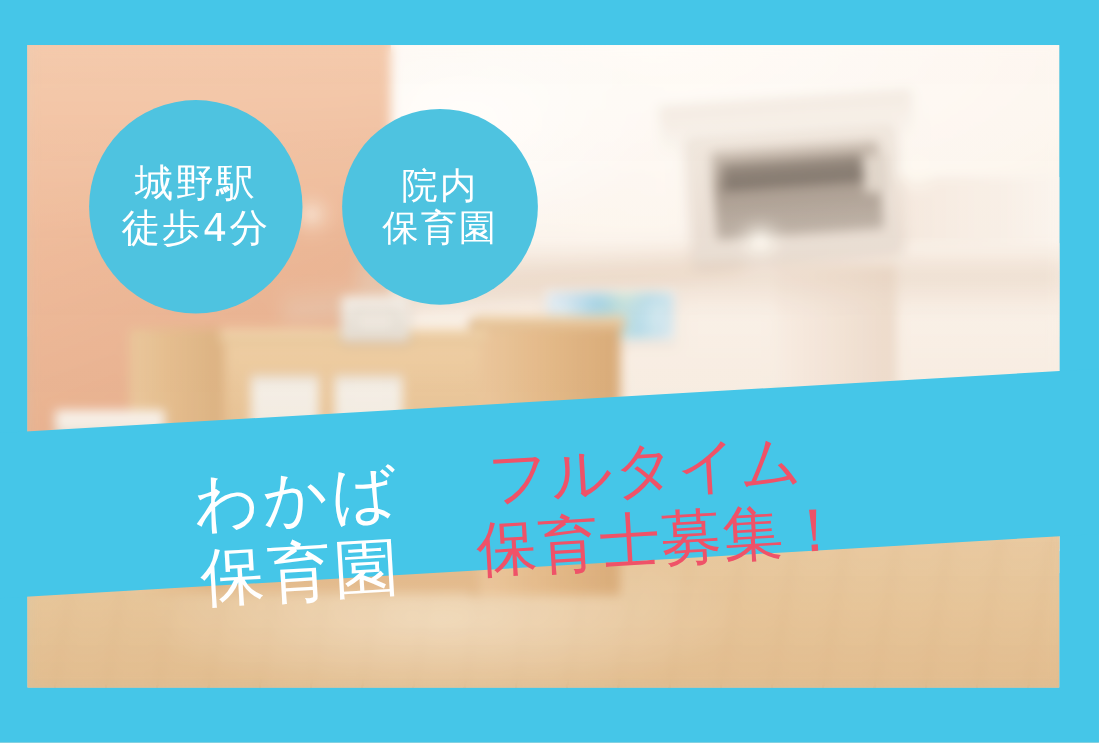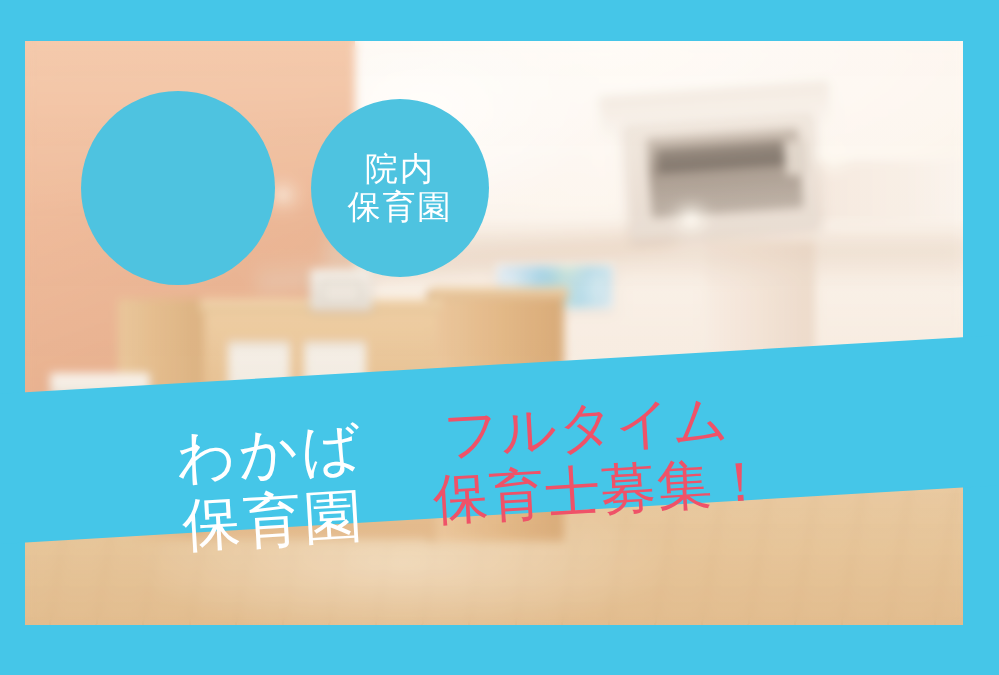--- a/index.html
+++ b/index.html
@@ -407,20 +407,22 @@
       <span class="hl-line">わかば</span>
       <span class="hl-line">保育園</span>
     </div>
     <div id="recruit-block">
       <span class="hl-line" id="recruit-line-1">フルタイム</span>
       <span class="hl-line">保育士募集！</span>
     </div>
   </div>
 
   <div class="badge" id="badge-station">
+    <span class="ln">城野駅</span>
+    <span class="ln">徒歩4分</span>
   </div>
 
   <div class="badge" id="badge-inhouse">
     <span class="ln">院内</span>
     <span class="ln">保育園</span>
   </div>
 
 </div>
 
 </body></html>

